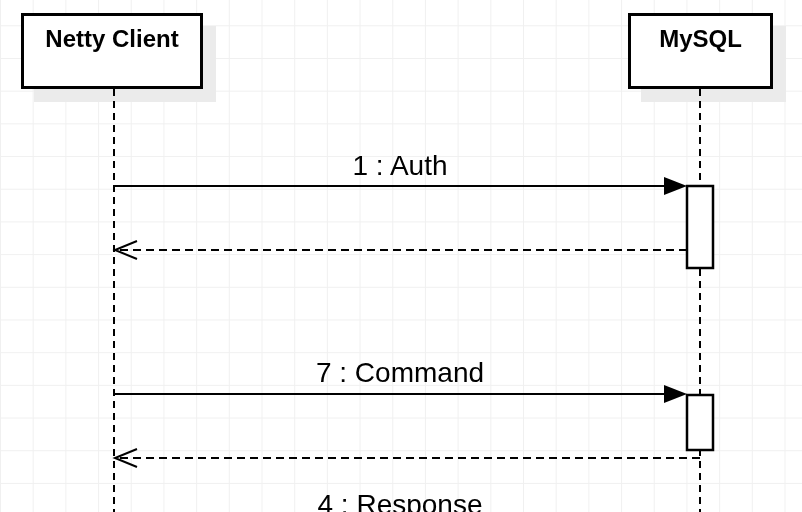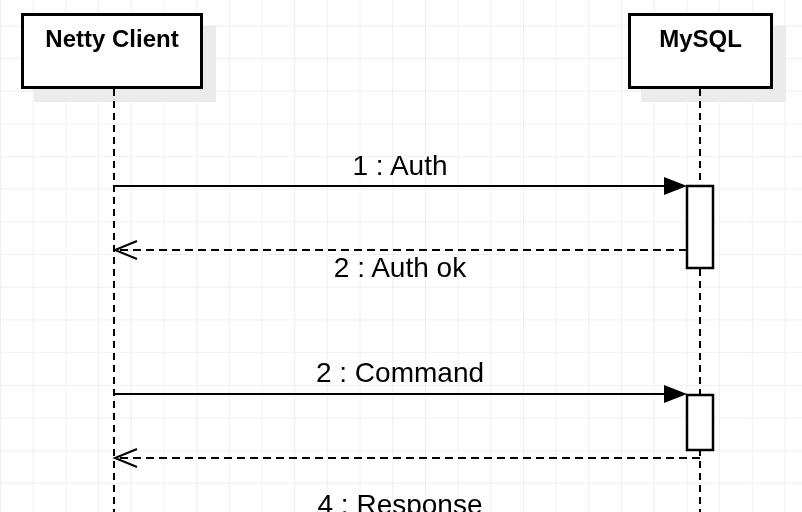--- a/index.html
+++ b/index.html
@@ -92,17 +92,16 @@
       <polygon points="687,394 664,385 664,403" fill="#000000"></polygon>
     </g>
 
     <g>
       <line x1="700" y1="458" x2="119" y2="458" stroke="#000000" stroke-width="2" stroke-dasharray="8 5"></line>
       <polyline points="137,449 115,458 137,467" fill="none" stroke="#000000" stroke-width="2"></polyline>
     </g>
   </svg>
 
   <div id="label-1" class="msg-label">1 : Auth</div>
-  <div id="label-2" class="msg-label">2 : Auth ok</div>
-  <div id="label-3" class="msg-label">2 : Command</div>
+  <div id="label-3" class="msg-label">7 : Command</div>
   <div id="label-4" class="msg-label">4 : Response</div>
 
 </div>
 
 </body></html>

